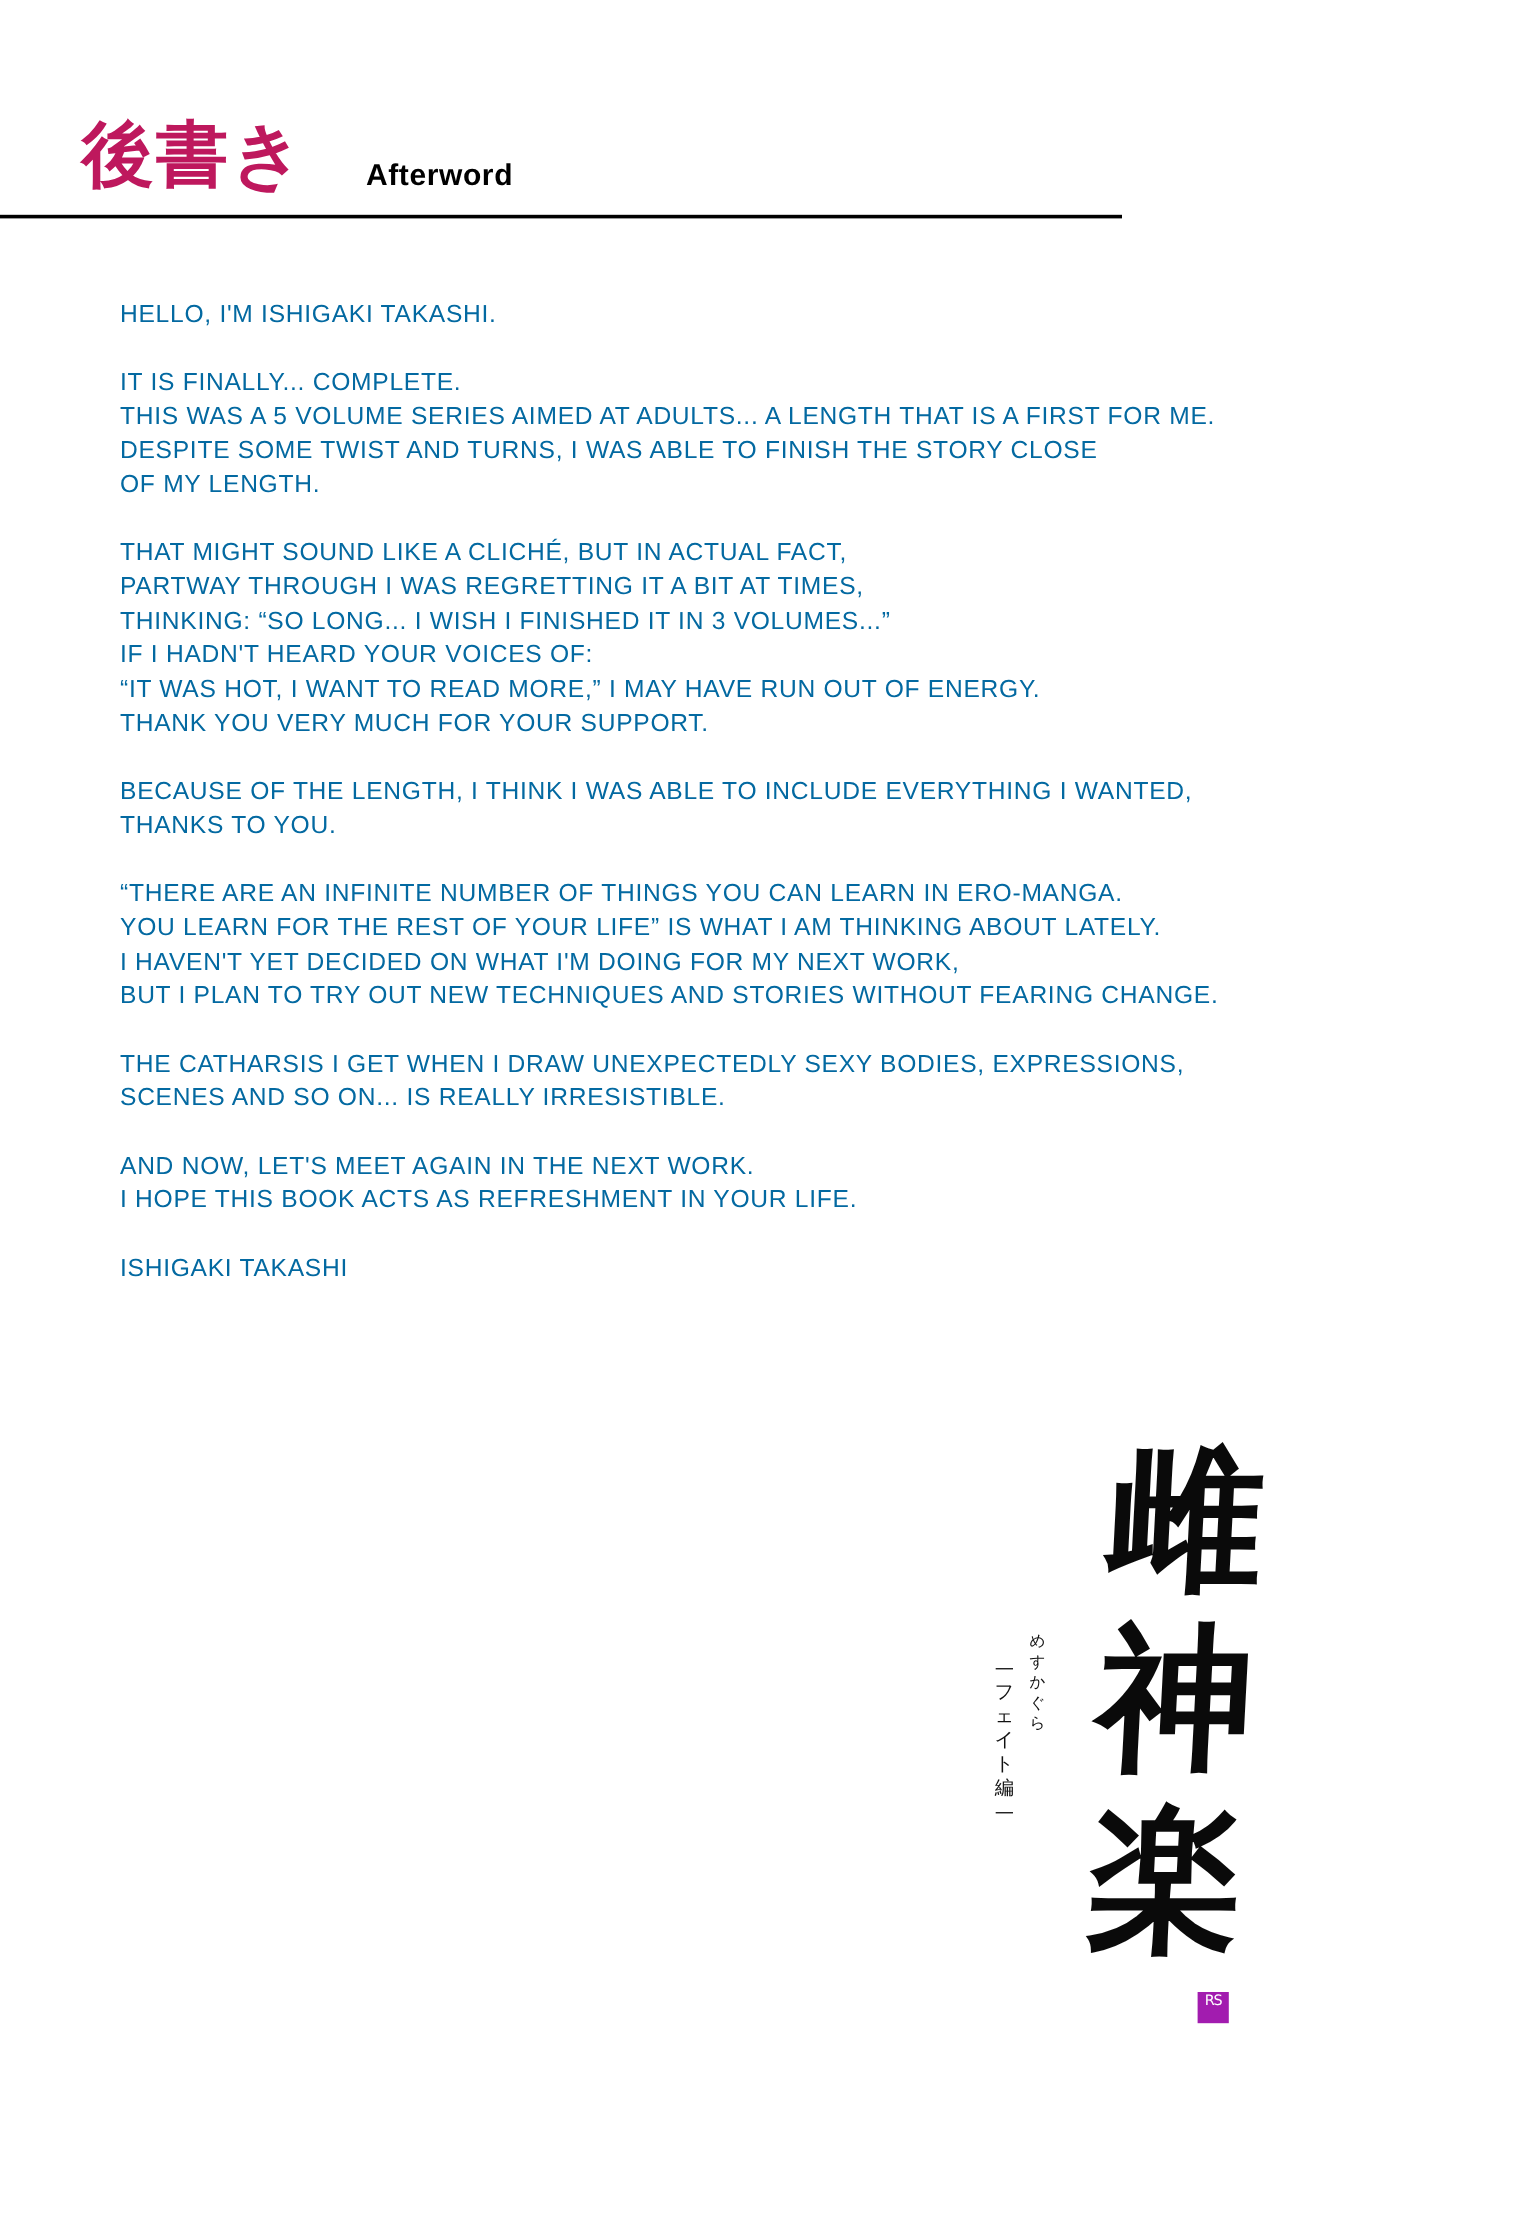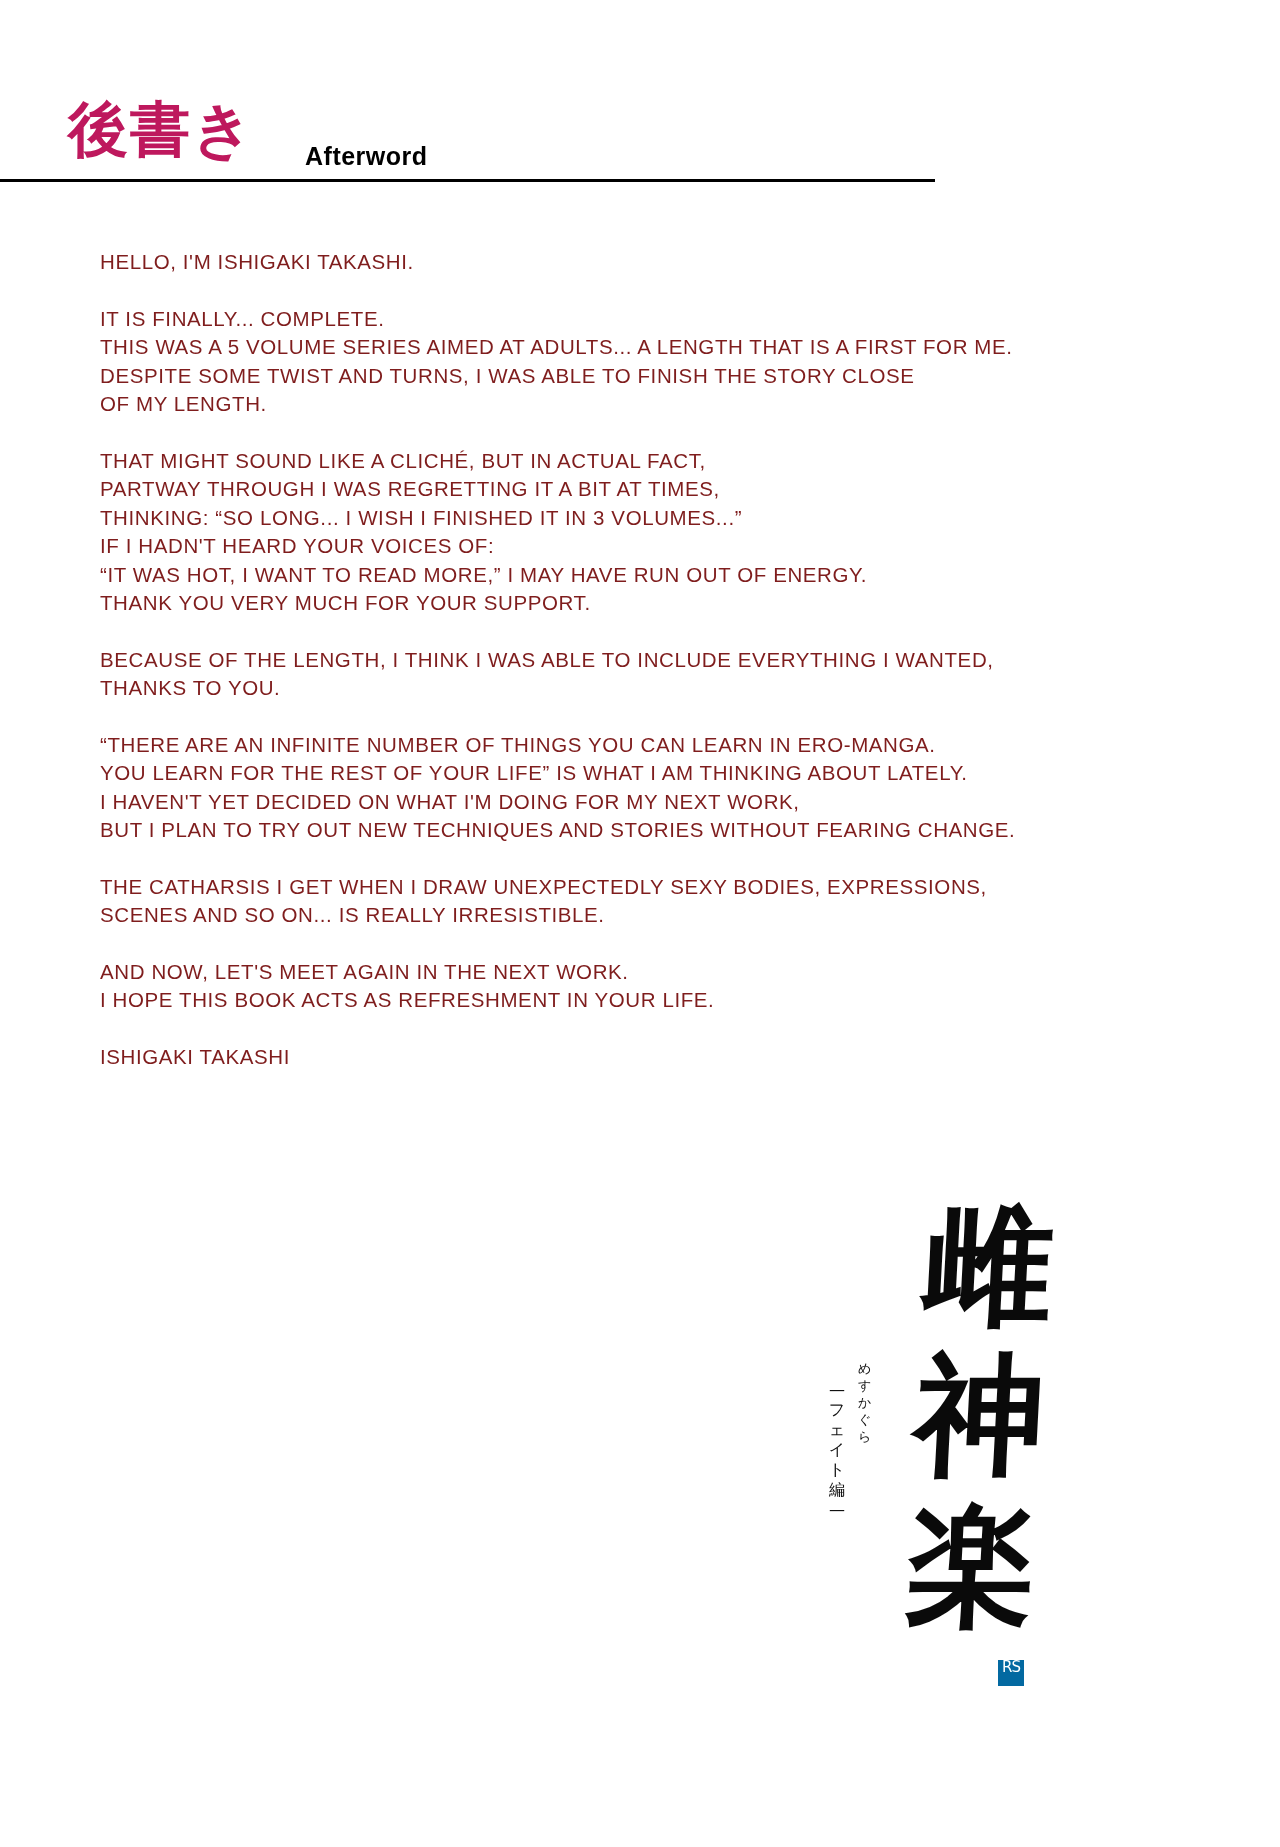--- a/index.html
+++ b/index.html
@@ -44,21 +44,20 @@
   .header-en {
     position: absolute;
     left: 305px;
     top: 36px;
     font-family: "Liberation Sans", sans-serif;
     font-weight: 700;
     font-size: 25px;
     letter-spacing: 0.5px;
     color: #000;
     white-space: nowrap;
-    margin-top: 10px;
   }
   .header-rule {
     position: absolute;
     left: 0px;
     top: 83px;
     width: 935px;
     height: 3px;
     background: #000;
   }
 
@@ -71,21 +70,21 @@
   }
   .para {
     margin: 0 0 28px 0;
   }
   .line {
     font-family: "Liberation Sans", sans-serif;
     font-size: 20.5px;
     line-height: 28.5px;
     letter-spacing: 0.6px;
     white-space: pre;
-    color: #7f1d1d;
+    color: #0369a1;
   }
   .signature {
     margin-top: 12px;
   }
 
   
   .logo {
     position: absolute;
     left: 870px;
     top: 1190px;
@@ -128,24 +127,24 @@
     line-height: 20px;
     color: #111;
     text-align: center;
   }
   .logo-seal {
     position: absolute;
     left: 128px;
     top: 470px;
     width: 26px;
     height: 26px;
-    background: #0369a1;
+    background: #a21caf;
     color: #fff;
     font-family: "DejaVu Sans", sans-serif;
-    font-size: 15px;
+    font-size: 12px;
     line-height: 12px;
     text-align: center;
     padding-top: 1px;
     box-sizing: border-box;
     letter-spacing: -1px;
   }
 </style>
 </head>
 <body>
 

